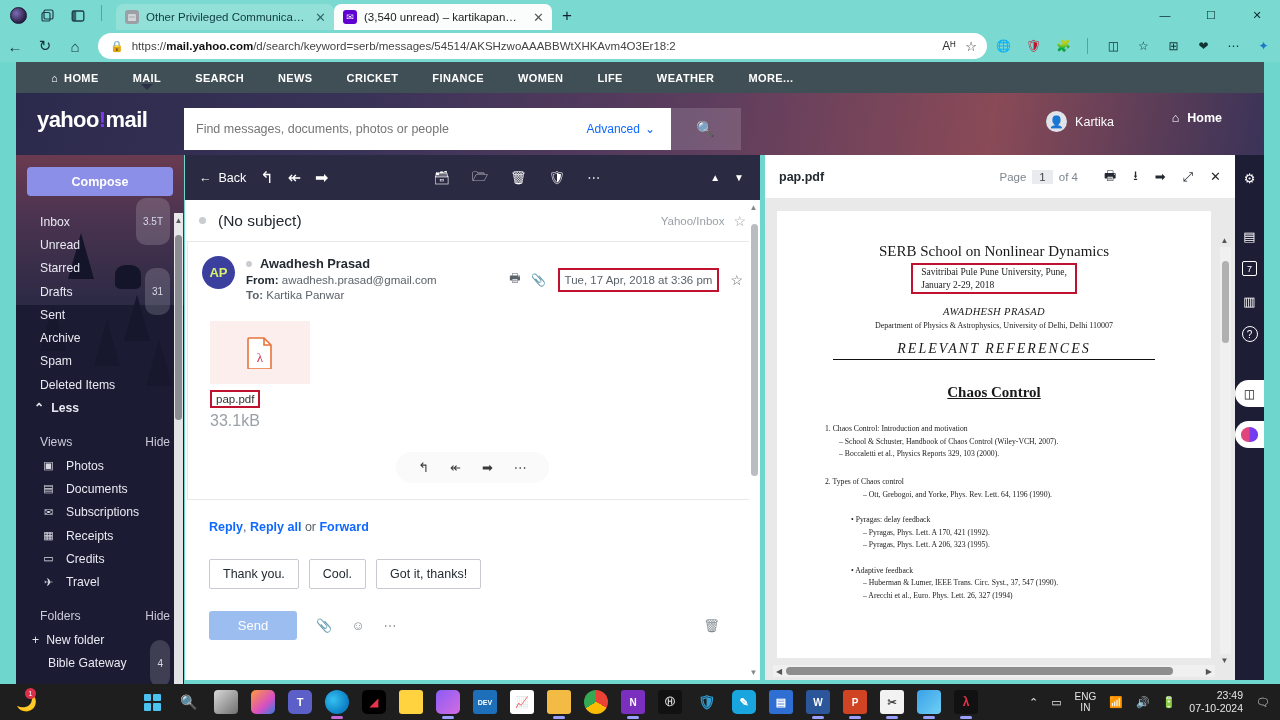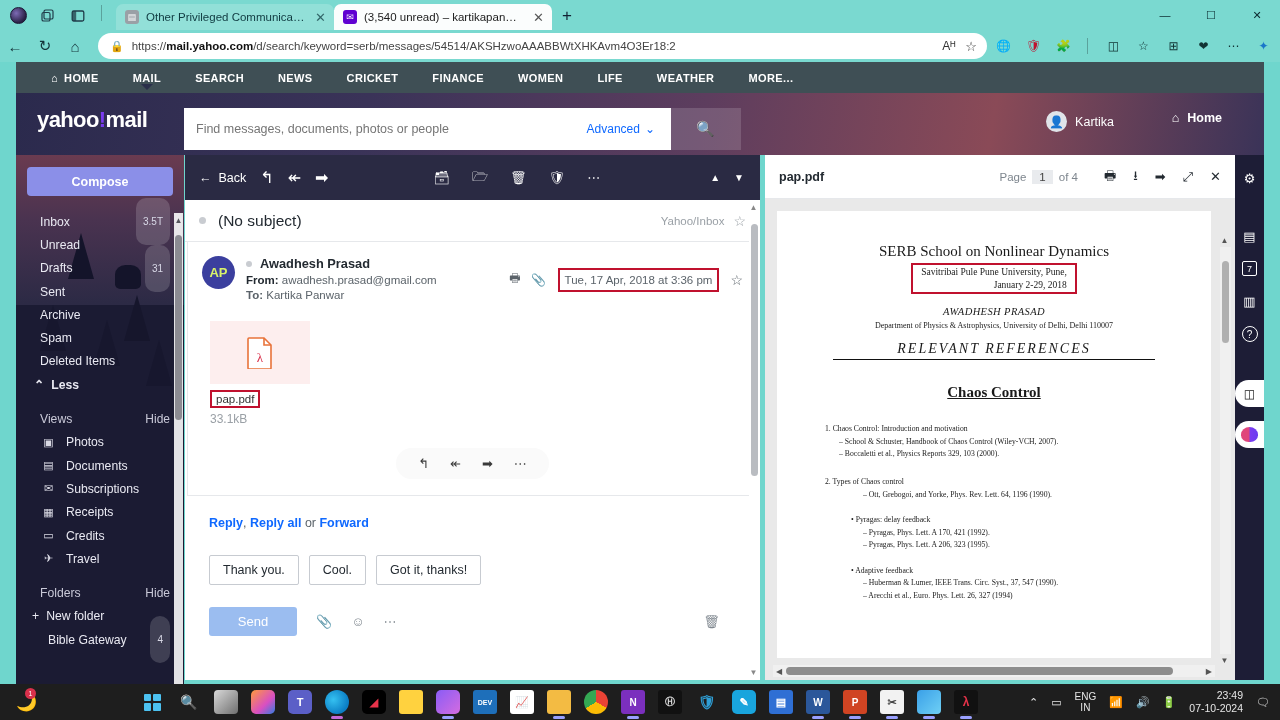--- a/index.html
+++ b/index.html
@@ -107,21 +107,21 @@
   .sdot { width:6px; height:6px; border-radius:50%; background:#c9ccd1; }
   .from-line, .to-line { font-size:11.5px; color:#5b636a; margin-top:3px; }
   .from-line b { color:#232a31; }
   .head-right { margin-left:auto; display:flex; align-items:center; gap:11px; padding-top:2px; }
   .date-hl { font-size:11.5px; color:#5b636a; border:2px solid #c0112e; padding:4px 5px; }
   .hd-ico { color:#5b636a; font-size:12px; }
 
   .att-area { padding:20px 0 0 22px; }
   .att-thumb { width:100px; height:63px; background:#fdeeee; display:flex; align-items:center; justify-content:center; }
   .att-name { display:inline-block; margin-top:6px; font-size:11.5px; color:#333; border:2px solid #c0112e; padding:1px 4px; }
-  .att-size { font-size:12px; color:#9aa0a6; margin-top:4px; }
+  .att-size { font-size:16px; color:#9aa0a6; margin-top:4px; }
 
   .quick-actions { display:flex; justify-content:center; margin:22px 0 16px 0; }
   .qa-pill { display:flex; align-items:center; gap:21px; background:#fafafa; border-radius:20px; padding:8px 22px; color:#3a3a3a; font-size:13px; }
 
   .reply-links { padding:20px 0 0 24px; font-size:12.5px; color:#5b636a; }
   .reply-links a { color:#0f69ff; text-decoration:none; font-weight:bold; }
   .smart-replies { display:flex; gap:10px; padding:25px 0 0 24px; }
   .sr-btn { border:1px solid #c7cbd1; border-radius:2px; padding:7px 13px; font-size:12.5px; color:#232a31; background:#fff; }
   .composer { display:flex; align-items:center; gap:19px; padding:22px 0 0 24px; }
   .send-btn { width:88px; height:29px; background:#9bbdf0; color:#fff; border-radius:3px;
@@ -137,21 +137,21 @@
   .pdf-bar { height:44px; display:flex; align-items:center; padding:0 14px; border-bottom:1px solid #e6e8eb; }
   .pdf-title { font-size:12.5px; font-weight:bold; color:#232a31; }
   .pdf-page { margin-left:auto; display:flex; align-items:center; gap:6px; font-size:11.5px; color:#7e868e; }
   .pdf-page .pgnum { background:#e9ebee; color:#444; padding:1px 7px; }
   .pdf-tools { display:flex; align-items:center; gap:17px; margin-left:26px; font-size:13px; color:#232a31; }
   .pdf-body { position:absolute; left:0; top:44px; right:0; bottom:0; background:#e9e9e9; }
   .pdf-page-sheet { position:absolute; left:12px; top:12px; right:24px; bottom:22px; background:#fff; overflow:hidden;
                     font-family:"Liberation Serif", serif; color:#1a1a1a; }
   .pdf-inner { padding:32px 22px 0 22px; }
   .pdf-h1 { text-align:center; font-size:15px; }
-  .pdf-sub-hl { border:2px solid #c0112e; display:inline-block; padding:1px 8px; margin-top:3px; text-align:right; font-size:9.5px; line-height:1.32; }
+  .pdf-sub-hl { border:2px solid #c0112e; display:inline-block; padding:1px 8px; margin-top:3px; text-align:left; font-size:9.5px; line-height:1.32; }
   .pdf-center { text-align:center; }
   .pdf-author { text-align:center; font-style:italic; font-size:10.5px; margin-top:12px; letter-spacing:.4px; }
   .pdf-dept { text-align:center; font-size:8px; margin-top:4px; }
   .pdf-rel { text-align:center; font-style:italic; font-size:14px; letter-spacing:2px; margin:11px 34px 0 34px;
              border-bottom:1.3px solid #111; padding-bottom:2px; }
   .pdf-h2 { text-align:center; font-size:15px; font-weight:bold; margin-top:24px; text-decoration:underline; }
   .pdf-list { margin-top:22px; font-size:7.7px; line-height:1.62; padding-left:26px; }
   .pdf-item-title { margin-top:0; }
   .pdf-dash { padding-left:14px; }
   .pdf-bullet { padding-left:26px; margin-top:9px; }
@@ -324,20 +324,23 @@
       <div class="deer" style="left:99px; top:110px;"></div>
     </div>
     <div class="compose">Compose</div>
     <div class="sb-list">
       <div class="sb-row">
           <span>Inbox</span>
           <span class="badge">3.5T</span>
         </div>
       <div class="sb-row">
           <span>Unread</span>
+        </div>
+      <div class="sb-row">
+          <span>Starred</span>
         </div>
       <div class="sb-row">
           <span>Drafts</span>
           <span class="badge">31</span>
         </div>
       <div class="sb-row">
           <span>Sent</span>
         </div>
       <div class="sb-row">
           <span>Archive</span>

